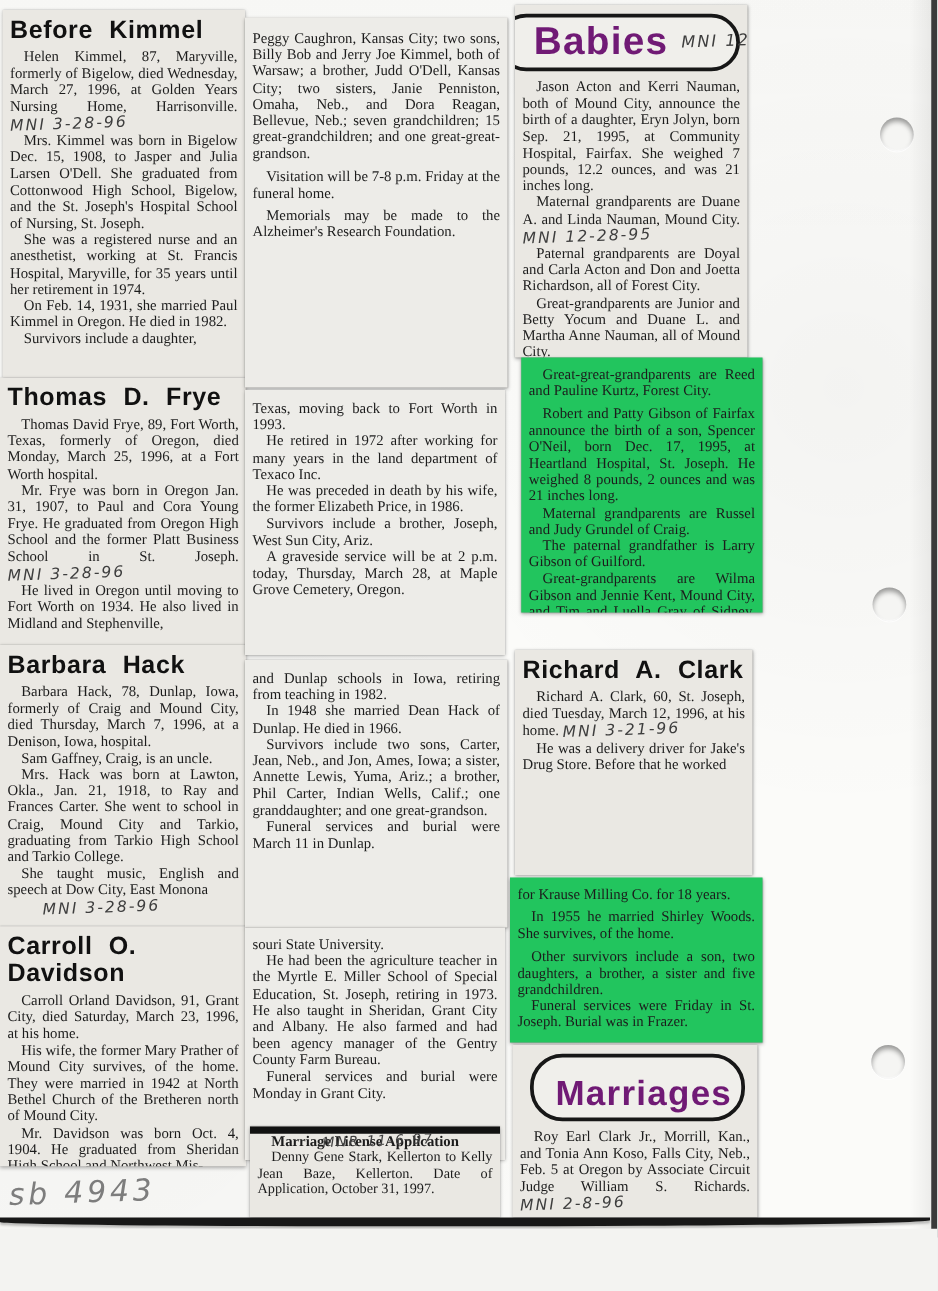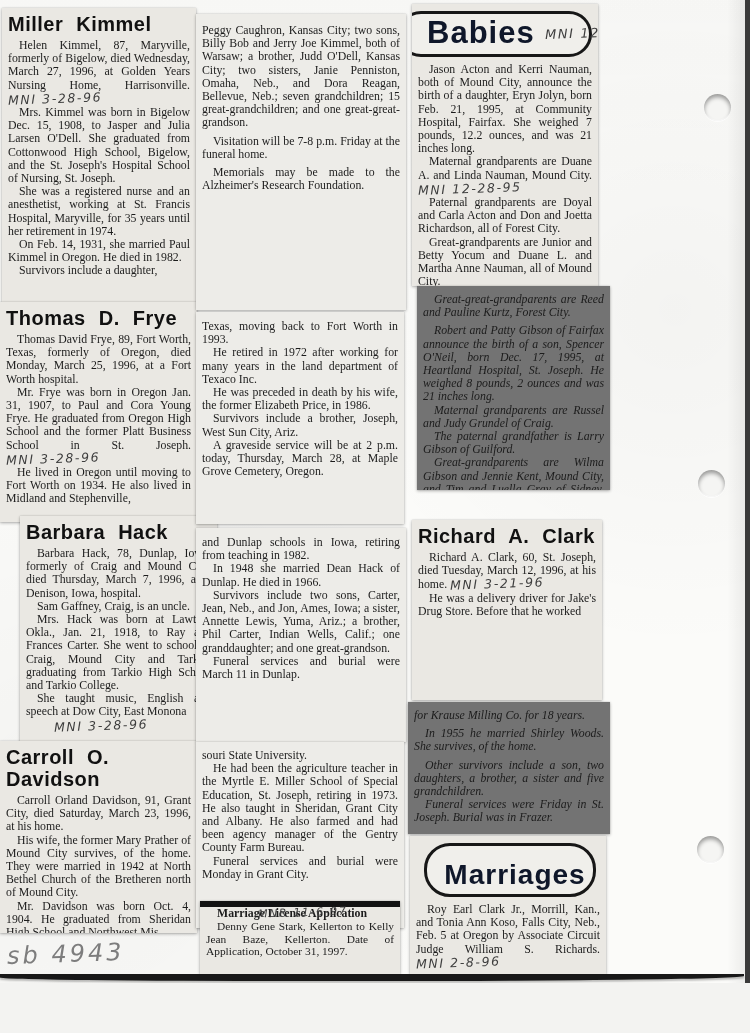--- a/index.html
+++ b/index.html
@@ -15,41 +15,41 @@
       radial-gradient(circle at 90% 30%, rgba(0,0,0,0.03), transparent 35%),
       linear-gradient(180deg, rgba(0,0,0,0.015), transparent 20%);
     pointer-events:none;
   }
   .clip {
     position:absolute; background:#eae8e3; padding:5px 6px; box-sizing:border-box;
     box-shadow:0 1px 3px rgba(0,0,0,0.30), 0 0 1px rgba(0,0,0,0.2);
     overflow:hidden;
   }
   .clip.light { background:#edece8; }
-  .clip.dark  { background:#737373;font-style:italic; }
+  .clip.dark  { background:#22c55e; }
   .clip p {
     margin:0; font-size:11.8px; line-height:13.2px;
     text-align:justify; text-indent:11px;
   }
   .clip p.noindent { text-indent:0; }
   .clip p.sp { margin-top:5px; }
   .headline {
     font-family:"Liberation Sans", sans-serif; font-weight:bold;
     font-size:20px; line-height:22px; letter-spacing:0.5px; word-spacing:7px;
     margin:0 0 4px 0; color:#111;
   }
   .capsule {
     border:3.5px solid #171717; border-radius:26px; background:#f0efeb;
     display:flex; align-items:center; gap:10px;
     padding:1px 10px 3px 26px; margin:2px 0 6px -20px;
     white-space:nowrap;
   }
   .capsule .big {
     font-family:"Liberation Sans", sans-serif; font-weight:bold;
-    font-size:31px; letter-spacing:1px; color:#0f172a;
+    font-size:31px; letter-spacing:1px; color:#701a75;
   }
   .capsule.full { margin-left:8px; margin-right:4px; padding-left:20px; justify-content:center; }
   .hand {
     font-family:"DejaVu Sans", sans-serif; font-style:italic;
     color:#3e3e3e; font-size:12.5px; letter-spacing:1.6px;
     display:inline-block; transform:rotate(-2deg); text-indent:0;
     white-space:nowrap;
   }
   .hand-line { margin-top:1px; }
   .hole {
@@ -78,36 +78,36 @@
   .mla-annot { position:absolute; top:5px; left:58px; z-index:2; }
   .babies-annot { font-size:13px; }
 </style>
 </head>
 <body>
 
 <div class="page">
   <div class="paper-shade"></div>
 
   <div class="clip" style="left:2px; top:8px; width:194px; height:294px;">
-    <h2 class="headline">Miller Kimmel</h2>
+    <h2 class="headline">Before Kimmel</h2>
     <p><span>Helen Kimmel, 87, Maryville, formerly of Bigelow, died Wednesday, March 27, 1996, at Golden Years Nursing Home, Harrisonville.</span> <span class="hand">MNI 3-28-96</span></p>
     <p>Mrs. Kimmel was born in Bigelow Dec. 15, 1908, to Jasper and Julia Larsen O'Dell. She graduated from Cottonwood High School, Bigelow, and the St. Joseph's Hospital School of Nursing, St. Joseph.</p>
     <p>She was a registered nurse and an anesthetist, working at St. Francis Hospital, Maryville, for 35 years until her retirement in 1974.</p>
     <p>On Feb. 14, 1931, she married Paul Kimmel in Oregon. He died in 1982.</p>
     <p>Survivors include a daughter,</p>
   </div>
 
   <div class="clip" style="left:0px; top:302px; width:197px; height:220px;">
     <h2 class="headline">Thomas D. Frye</h2>
     <p>Thomas David Frye, 89, Fort Worth, Texas, formerly of Oregon, died Monday, March 25, 1996, at a Fort Worth hospital.</p>
     <p><span>Mr. Frye was born in Oregon Jan. 31, 1907, to Paul and Cora Young Frye. He graduated from Oregon High School and the former Platt Business School in St. Joseph.</span> <span class="hand">MNI 3-28-96</span></p>
     <p>He lived in Oregon until moving to Fort Worth on 1934. He also lived in Midland and Stephenville,</p>
   </div>
 
-  <div class="clip" style="left:0px; top:516px; width:197px; height:228px;margin-left:20px;">
+  <div class="clip" style="left:0px; top:516px; width:197px; height:228px;">
     <h2 class="headline">Barbara Hack</h2>
     <p>Barbara Hack, 78, Dunlap, Iowa, formerly of Craig and Mound City, died Thursday, March 7, 1996, at a Denison, Iowa, hospital.</p>
     <p>Sam Gaffney, Craig, is an uncle.</p>
     <p>Mrs. Hack was born at Lawton, Okla., Jan. 21, 1918, to Ray and Frances Carter. She went to school in Craig, Mound City and Tarkio, graduating from Tarkio High School and Tarkio College.</p>
     <p>She taught music, English and speech at Dow City, East Monona</p>
     <p class="hand-line noindent"><span class="hand" style="margin-left:28px;">MNI 3-28-96</span></p>
   </div>
 
   <div class="clip" style="left:0px; top:741px; width:197px; height:192px;">
     <h2 class="headline">Carroll O. Davidson</h2>
@@ -148,21 +148,21 @@
     <span class="hand mla-annot" style="font-size:11px;">MNR 11-6-97</span>
     <p class="mla-title">Marriage License Application</p>
     <p style="font-size:11.4px; line-height:12.6px;">Denny Gene Stark, Kellerton to Kelly Jean Baze, Kellerton.  Date of Application, October 31, 1997.</p>
   </div>
 
   <div class="clip" style="left:412px; top:4px; width:186px; height:282px;">
     <div class="capsule">
       <span class="big">Babies</span>
       <span class="hand babies-annot">MNI 12</span>
     </div>
-    <p>Jason Acton and Kerri Nauman, both of Mound City, announce the birth of a daughter, Eryn Jolyn, born Feb. 21, 1995, at Community Hospital, Fairfax. She weighed 7 pounds, 12.2 ounces, and was 21 inches long.</p>
+    <p>Jason Acton and Kerri Nauman, both of Mound City, announce the birth of a daughter, Eryn Jolyn, born Sep. 21, 1995, at Community Hospital, Fairfax. She weighed 7 pounds, 12.2 ounces, and was 21 inches long.</p>
     <p><span>Maternal grandparents are Duane A. and Linda Nauman, Mound City.</span> <span class="hand">MNI 12-28-95</span></p>
     <p>Paternal grandparents are Doyal and Carla Acton and Don and Joetta Richardson, all of Forest City.</p>
     <p>Great-grandparents are Junior and Betty Yocum and Duane L. and Martha Anne Nauman, all of Mound City.</p>
   </div>
 
   <div class="clip dark" style="left:417px; top:286px; width:193px; height:204px; padding-top:7px;">
     <p>Great-great-grandparents are Reed and Pauline Kurtz, Forest City.</p>
     <p class="sp">Robert and Patty Gibson of Fairfax announce the birth of a son, Spencer O'Neil, born Dec. 17, 1995, at Heartland Hospital, St. Joseph. He weighed 8 pounds, 2 ounces and was 21 inches long.</p>
     <p>Maternal grandparents are Russel and Judy Grundel of Craig.</p>
     <p>The paternal grandfather is Larry Gibson of Guilford.</p>

